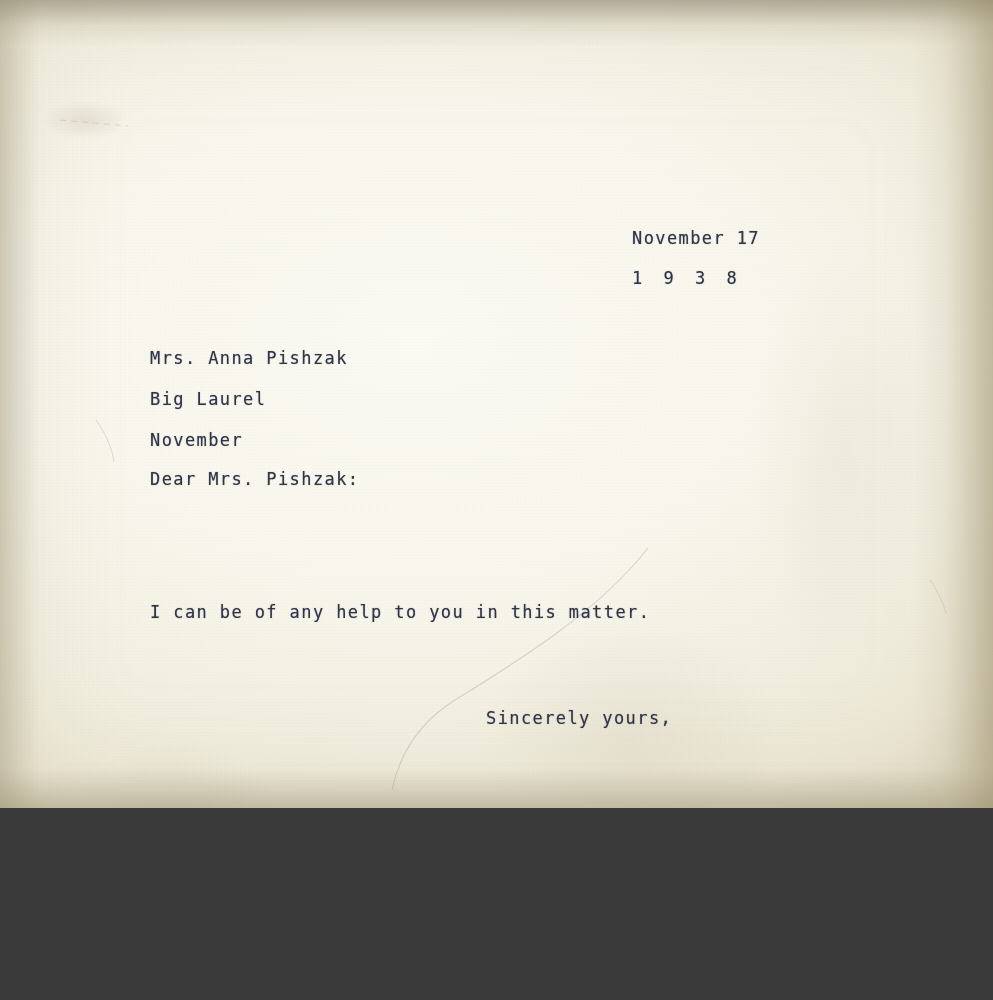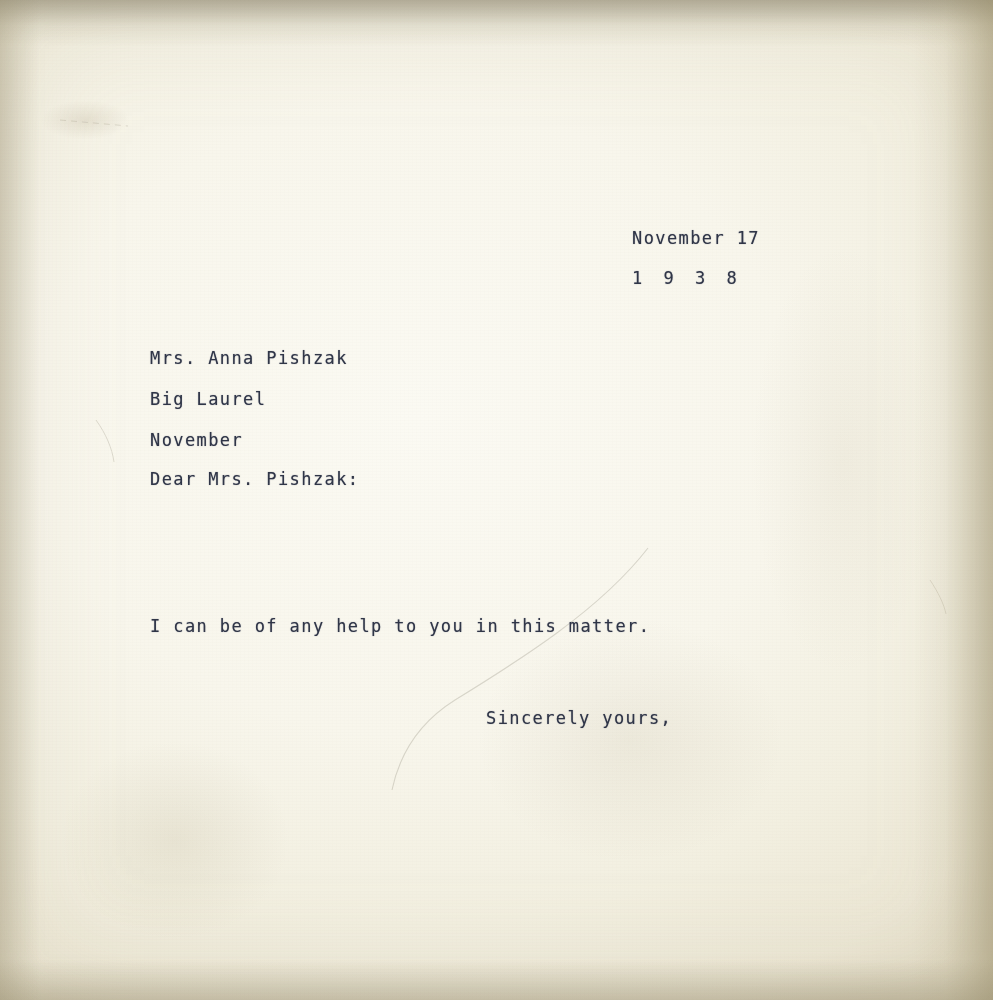--- a/index.html
+++ b/index.html
@@ -10,21 +10,21 @@
   body {
     width: 993px;
     height: 1000px;
     overflow: hidden;
     font-family: "DejaVu Sans Mono", monospace;
   }
 
   .scan {
     position: relative;
     width: 993px;
-    height: 1000px;
+    height: 808px;
     background:
       radial-gradient(ellipse 85% 70% at 42% 42%, #fbfaf3 0%, #f8f6ec 45%, #f2efe0 72%, #ece7d5 90%, #e3ddc8 100%);
     overflow: hidden;
   }
 
   
   .edge-shade {
     position: absolute;
     inset: 0;
     box-shadow:
@@ -107,21 +107,21 @@
   .year-line   { left: 632px; top: 268px; letter-spacing: 5.5px; }
 
   .addr-1 { left: 150px; top: 348px; }
   .addr-2 { left: 150px; top: 389px; text-align: right; }
   .addr-3 { left: 150px; top: 430px; }
   .salute { left: 150px; top: 469px; }
 
   .body-1 { left: 150px; top: 510px; }
   .body-2 { left: 150px; top: 550px; }
   .body-3 { left: 150px; top: 590px; }
-  .body-4 { left: 150px; top: 616px; }
+  .body-4 { left: 150px; top: 602px; }
 
   .closing { left: 486px; top: 708px; }
 
   .watermark {
     position: absolute;
     left: 46px;
     top: 918px;
     font-family: "DejaVu Sans", sans-serif;
     font-size: 33px;
     letter-spacing: 1px;

